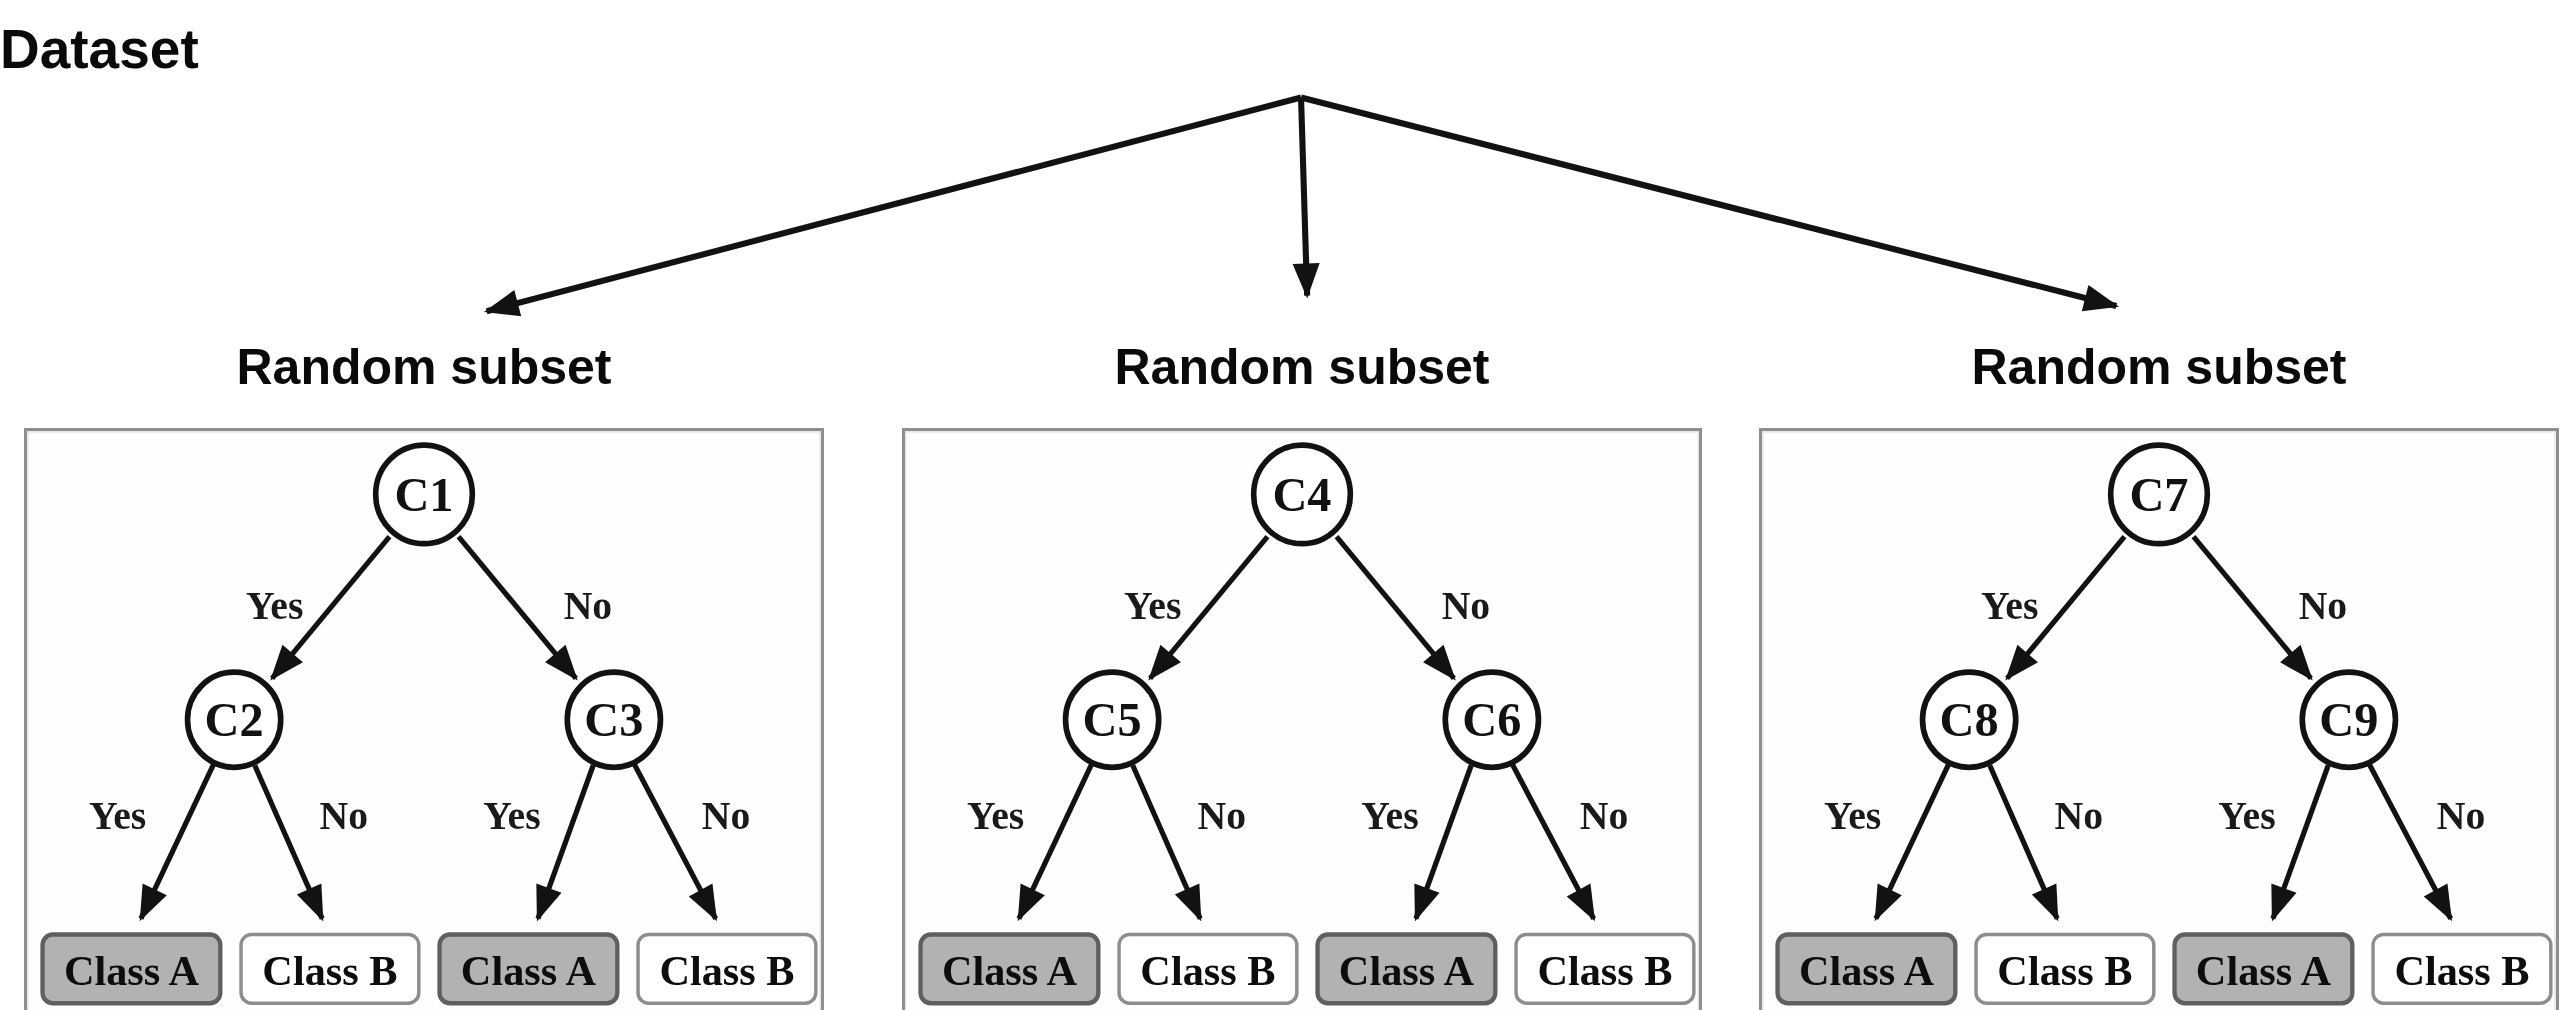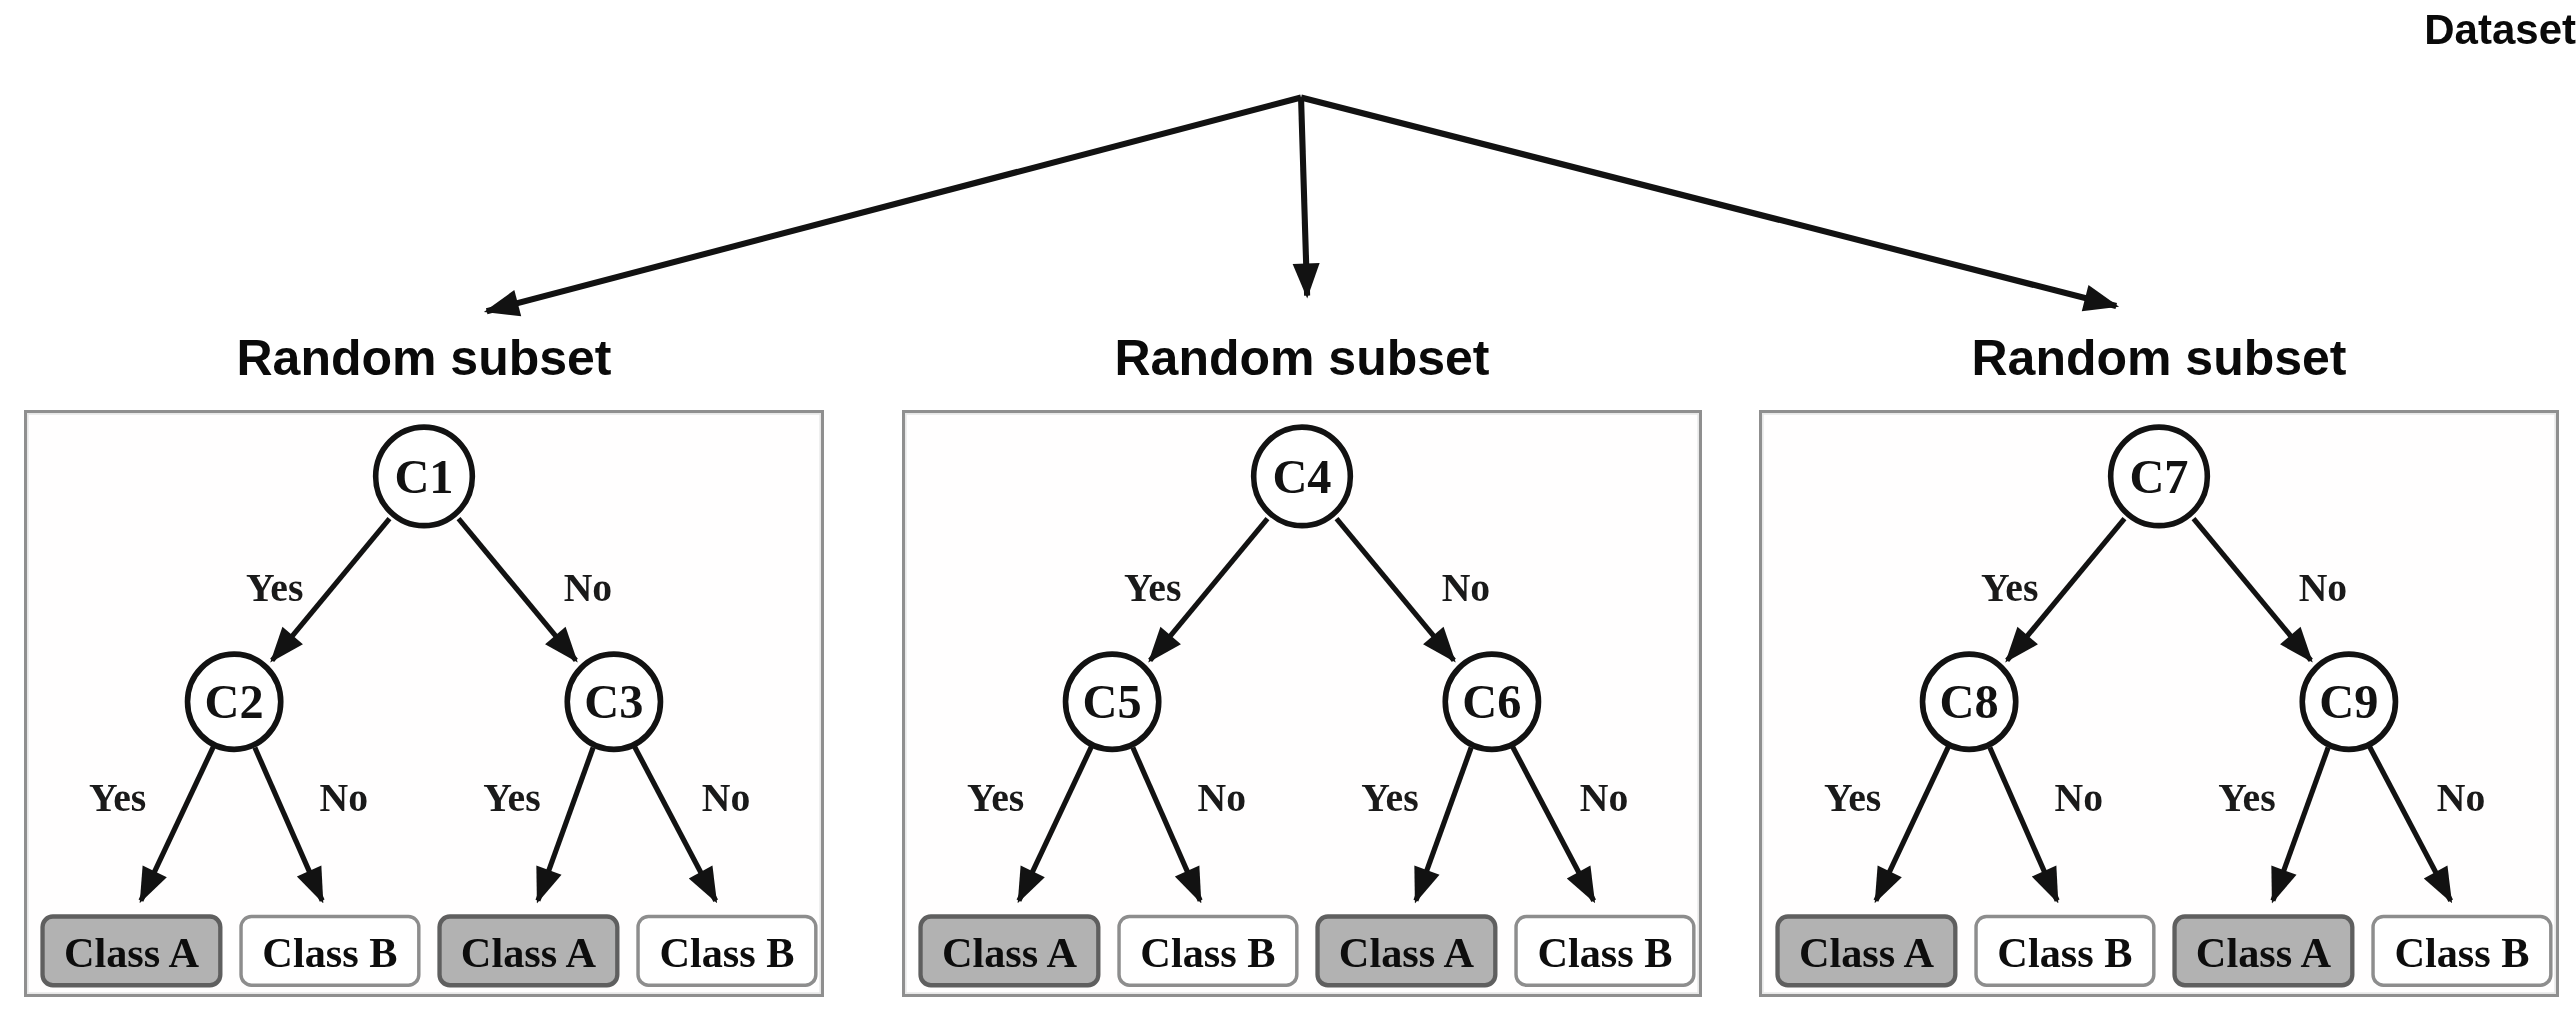--- a/index.html
+++ b/index.html
@@ -1,22 +1,22 @@
 <!DOCTYPE html>
 <html style="font-size:14px"><head>
 <meta charset="utf-8">
 <style>
   html,body{margin:0;padding:0;background:#ffffff;}
   .stage{position:relative;width:2576px;height:1011px;background:#ffffff;overflow:hidden;
          font-family:"Liberation Serif", serif;color:#111;}
-  .dataset-title{position:absolute;top:6px;left:0;width:2576px;margin:0;text-align:right;
-         font-family:"Liberation Sans", sans-serif;font-weight:700;font-size:42px;color:#0a0a0a;}
+  .dataset-title{position:absolute;top:17px;left:0;width:2576px;margin:0;text-align:left;
+         font-family:"Liberation Sans", sans-serif;font-weight:700;font-size:55px;color:#0a0a0a;}
   .fan{position:absolute;top:0;left:0;}
   .panel{position:absolute;top:306px;width:800px;}
-  .panel h2{margin:7px;height:90px;display:flex;align-items:center;justify-content:center;
+  .panel h2{margin:16px;height:90px;display:flex;align-items:center;justify-content:center;
          font-family:"Liberation Sans", sans-serif;font-weight:700;font-size:50px;color:#0a0a0a;}
   .treebox{height:581px;border:3.5px solid #8f8f8f;background:#fffefe;box-shadow:inset 0 0 0 1.7px #e8e8e8;font-weight:bold;}
   .treebox svg{display:block;width:100%;height:100%;}
   .edge{stroke:#121212;stroke-width:6;fill:none;}
   .fanline{stroke:#121212;stroke-width:7;fill:none;}
   .node-circle{fill:#ffffff;stroke:#121212;stroke-width:6.5;}
   .node-label{font-family:"Liberation Serif", serif;font-size:56px;fill:#121212;text-anchor:middle;}
   .branch-label{font-family:"Liberation Serif", serif;font-size:46px;fill:#1a1a1a;text-anchor:middle;}
   .leaf-label{font-family:"Liberation Serif", serif;font-size:49px;fill:#0d0d0d;text-anchor:middle;}
   .leafA{stroke:#5f5f5f;stroke-width:5;}

